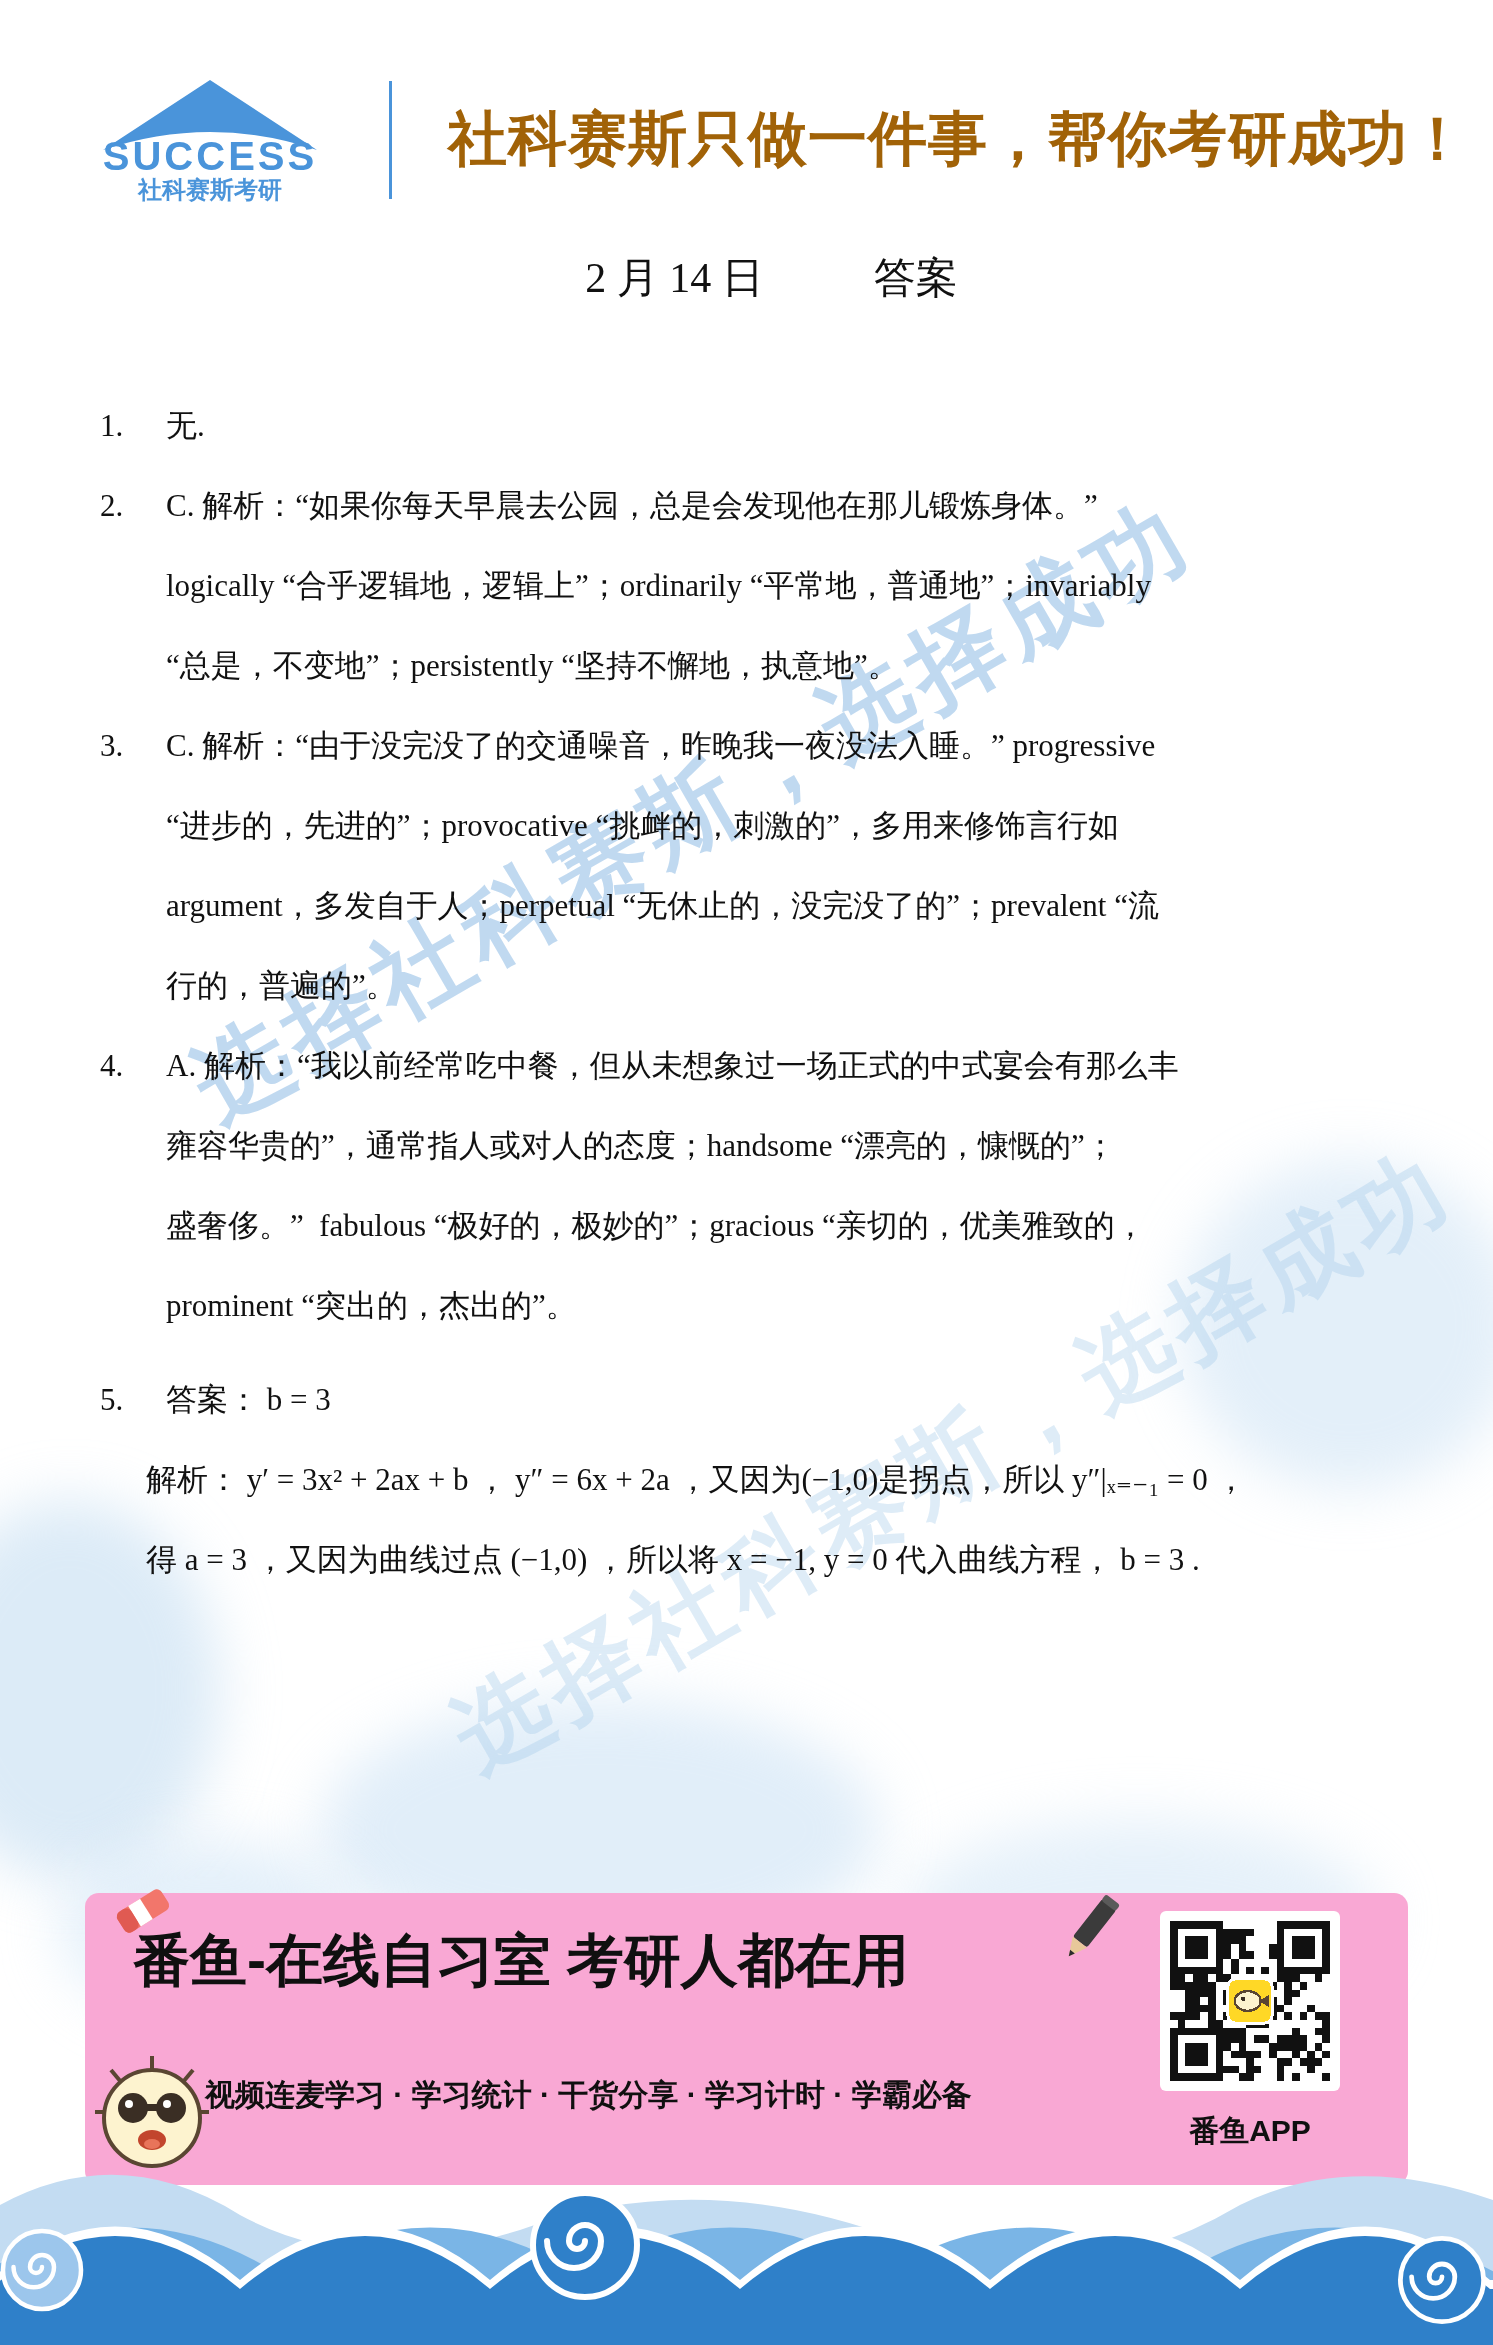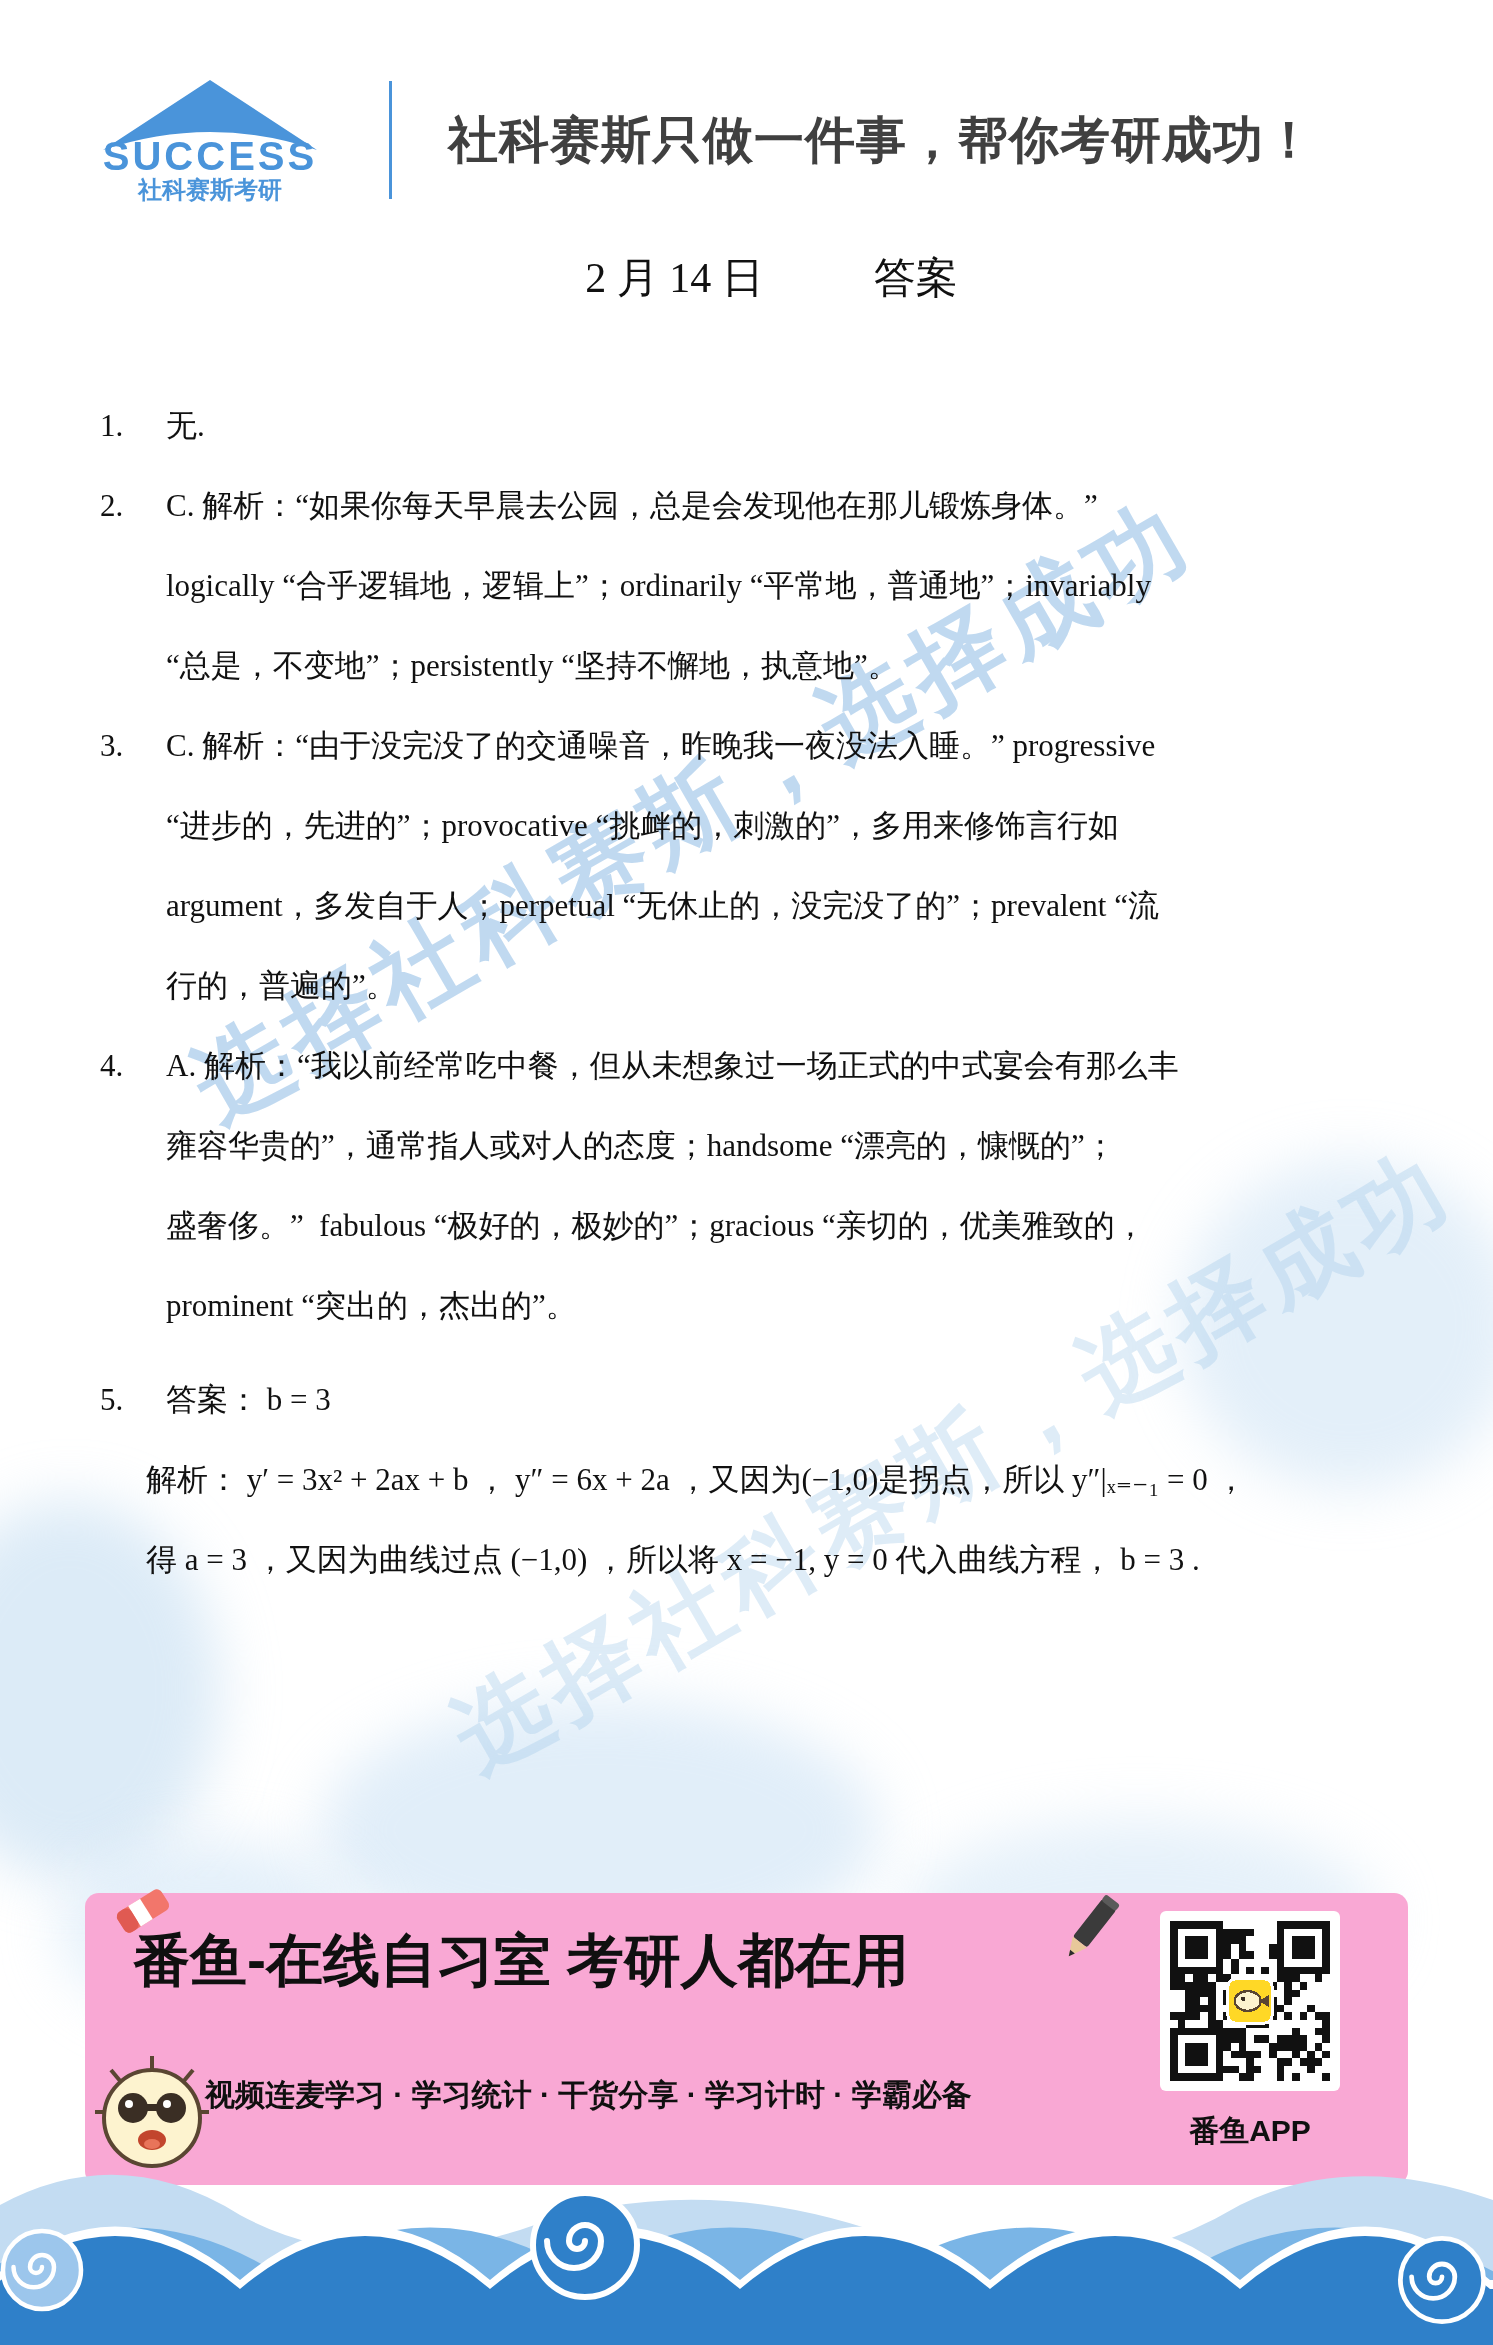--- a/index.html
+++ b/index.html
@@ -15,21 +15,21 @@
             display:flex; align-items:center;gap:40px; }
   .logo-block { width:250px; text-align:center; flex:none; }
   .logo-mountain { display:block; margin:0 auto; }
   .logo-brand { font-family:"Liberation Sans","DejaVu Sans",sans-serif;
                 font-weight:bold; font-size:40px; letter-spacing:3px;
                 color:#4a94da; line-height:1; margin-top:-20px; }
   .logo-sub { font-family:"Liberation Sans","DejaVu Sans",sans-serif;
               font-weight:bold; font-size:24px; color:#4a94da; line-height:1.15; }
   .header-divider { width:3px; height:118px; background:#4a94da; margin:0 16px 0 14px; flex:none; }
   .header-slogan { font-family:"Liberation Sans","DejaVu Sans",sans-serif;
-                   font-weight:bold; font-size:50px; color:#404040;
+                   font-weight:bold; font-size:59px; color:#a16207;
                    white-space:nowrap; letter-spacing:1px; }
 
   
   .title-row { position:absolute; left:0; top:250px; width:100%;
                text-align:center; font-size:42px;margin-left:25px; }
   .title-row .gap { display:inline-block; width:110px; }
 
   
   .answers { position:absolute; left:100px; top:386px; width:1330px; z-index:2; }
   .ans-item { display:flex; }

